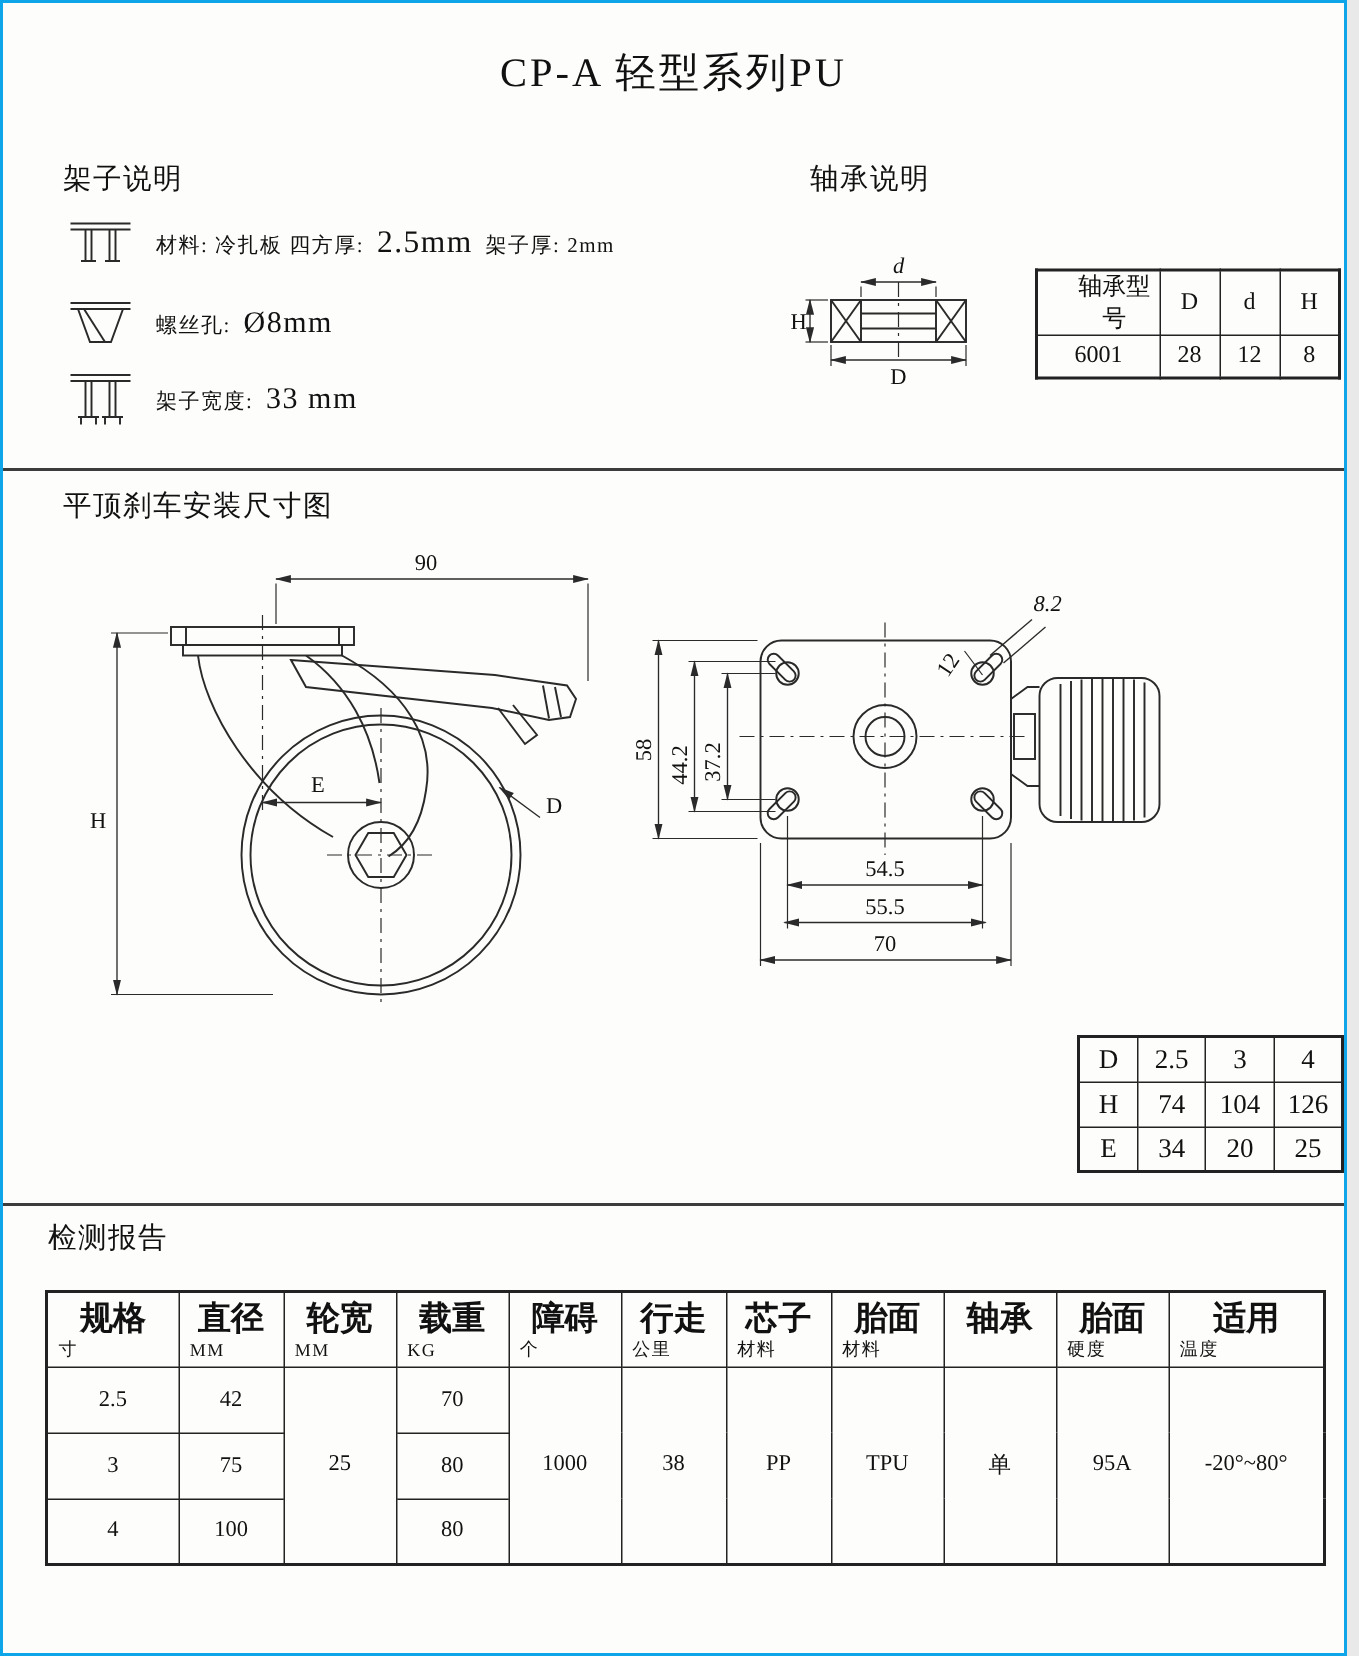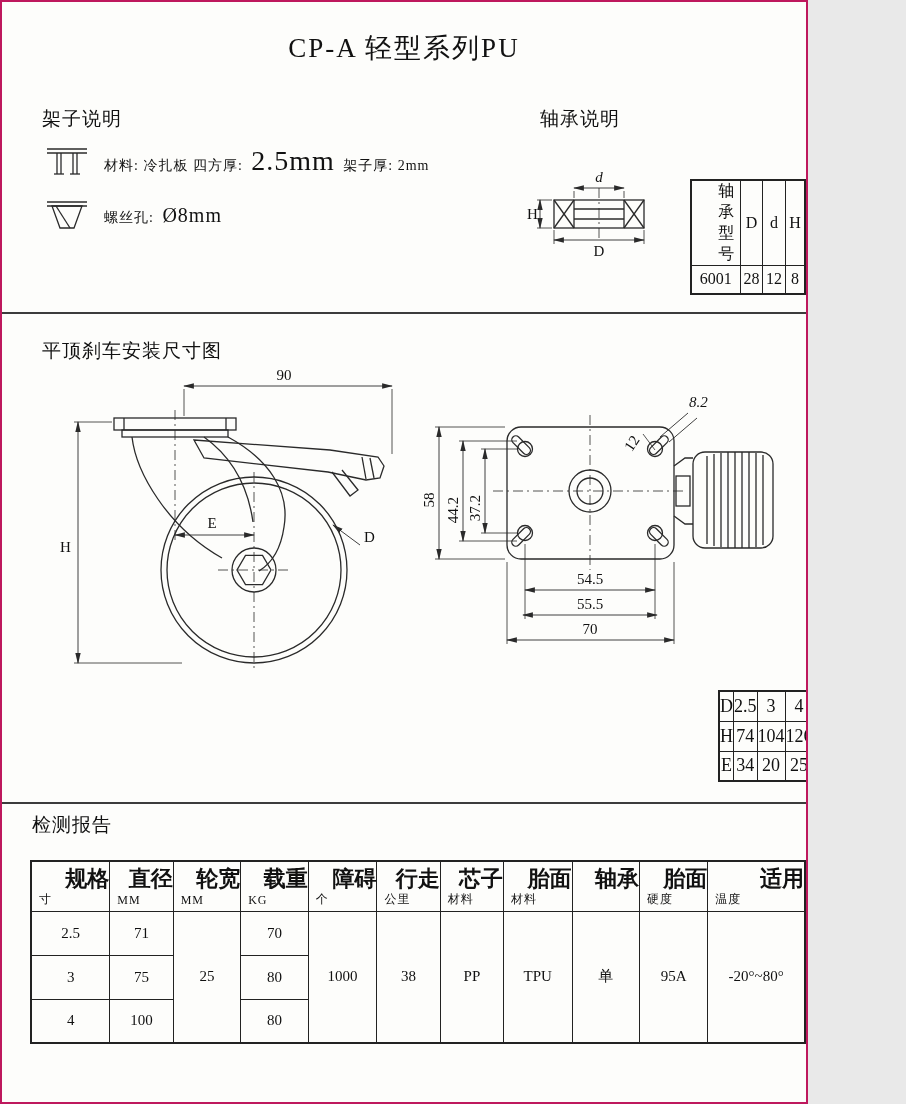--- a/index.html
+++ b/index.html
@@ -1,27 +1,27 @@
 <!DOCTYPE html>
 <html><head>
 <meta charset="utf-8">
 <style>
   * { margin:0; padding:0; box-sizing:border-box; }
   html,body { width:906px; height:1104px; }
   body { background:#e9e9e9; font-family:"Liberation Serif","DejaVu Serif",serif; color:#111; }
-  .sheet { position:relative; width:808px; height:1104px; background:#fdfdfb; border:2px solid #be185d; overflow:hidden; }
+  .sheet { position:relative; width:898px; height:1104px; background:#fdfdfb; border:2px solid #0ea5e9; overflow:hidden; }
   .abs { position:absolute; }
   .doc-title { position:absolute; top:28px; left:0; width:100%; text-align:center; font-size:27px; letter-spacing:2px; }
   .sec-title { position:absolute; font-size:19px; letter-spacing:1px; }
   .divider { position:absolute; left:0; width:100%; height:0; border-top:2px solid #3c3c3c; }
   .d1 { top:310px; } .d2 { top:800px; }
 
   .spec-row { position:absolute; display:flex; align-items:center; gap:14px; }
   .spec-text { font-size:14px; letter-spacing:1px; }
-  .spec-text .big { font-size:28px; margin:0 4px; }
+  .spec-text .big { font-size:21px; margin:0 4px; }
   .spec-text .mid { font-size:20px; margin-left:4px; }
 
   
   .tech line, .tech path, .tech rect, .tech circle { stroke:#2a2a2a; fill:none; stroke-width:1.3; }
   .tech .dim line { stroke-width:0.9; }
   .tech .dim .ext { stroke-width:0.8; }
   .tech .cline line { stroke-dasharray:10 4 2 4; stroke-width:0.8; }
   .tech text { stroke:none; fill:#111; font-size:15px; font-family:"Liberation Serif","DejaVu Serif",serif; }
   .tech marker path { fill:#2a2a2a; stroke:none; }
 
@@ -30,21 +30,21 @@
 
   .bearing-table { position:absolute; left:688px; top:177px; border:2px solid #222; }
   .bearing-table td { height:28px; font-size:16px; }
   .bearing-table .c0 { width:82px;padding-left:21px; } .bearing-table .cs { width:40px; }
 
   .dhe-table { position:absolute; left:716px; top:688px; border:2px solid #222; }
   .dhe-table td { height:30px; font-size:18px; }
   .dhe-table .c0 { width:40px; } .dhe-table .cv { width:46px; }
 
   .report-table { position:absolute; left:28px; top:858px; table-layout:fixed; border:2.5px solid #222; }
-  .report-table th { height:50px; font-size:22px; font-weight:bold; position:relative; padding-bottom:14px;text-align:right; }
+  .report-table th { height:50px; font-size:22px; font-weight:bold; position:relative; padding-bottom:14px; }
   .report-table th .sub { position:absolute; left:7px; bottom:3px; font-size:12px; font-weight:normal; letter-spacing:1px; }
   .report-table td { height:44px; font-size:15px; }
 </style>
 </head>
 <body>
 
 <div class="sheet">
 
   <div class="doc-title">CP-A  轻型系列PU</div>
 
@@ -77,20 +77,40 @@
         <line x1="3" y1="8" x2="43" y2="8"></line>
       <path d="M8,8 L38,8 L30,30 L16,30 Z"></path>
         <line x1="12" y1="8" x2="26" y2="30"></line>
     </svg>
     <span class="spec-text">
       <span>螺丝孔:</span>
       <span class="mid">Ø8mm</span>
     </span>
   </div>
 
+  <div class="spec-row" style="left:42px; top:244px;">
+    <svg class="tech" width="46" height="40" viewBox="0 0 46 40">
+      <line x1="3" y1="4" x2="43" y2="4"></line>
+        <line x1="3" y1="8" x2="43" y2="8"></line>
+      <line x1="13" y1="8" x2="13" y2="32"></line>
+        <line x1="17" y1="8" x2="17" y2="32"></line>
+      <line x1="29" y1="8" x2="29" y2="32"></line>
+        <line x1="33" y1="8" x2="33" y2="32"></line>
+      <line x1="8" y1="32" x2="22" y2="32"></line>
+        <line x1="24" y1="32" x2="38" y2="32"></line>
+      <line x1="10" y1="32" x2="10" y2="37"></line>
+        <line x1="20" y1="32" x2="20" y2="37"></line>
+      <line x1="26" y1="32" x2="26" y2="37"></line>
+        <line x1="36" y1="32" x2="36" y2="37"></line>
+    </svg>
+    <span class="spec-text">
+      <span>架子宽度:</span>
+      <span class="mid">33 mm</span>
+    </span>
+  </div>
 
   <div class="sec-title" style="left:538px; top:104px;">轴承说明</div>
 
   <svg class="tech abs" style="left:522px; top:156px;" width="158" height="104" viewBox="0 0 158 104">
     <defs>
       <marker id="arrC" viewBox="0 0 12 8" refX="11" refY="4" markerWidth="12" markerHeight="8" orient="auto-start-reverse">
         <path d="M0,1 L12,4 L0,7 Z"></path>
       </marker>
     </defs>
     <g>
@@ -133,21 +153,21 @@
     </tr>
     <tr>
       <td>6001</td>
       <td>28</td>
       <td>12</td>
       <td>8</td>
     </tr>
   </tbody>
     </table>
 
-  <div class="sec-title" style="left:40px; top:336px;font-family:Liberation Serif, serif;">平顶刹车安装尺寸图</div>
+  <div class="sec-title" style="left:40px; top:322px;font-family:Liberation Serif, serif;">平顶刹车安装尺寸图</div>
 
   <svg class="tech abs" style="left:30px; top:360px;" width="392" height="318" viewBox="0 0 392 318">
     <defs>
       <marker id="arrA" viewBox="0 0 12 8" refX="11" refY="4" markerWidth="12" markerHeight="8" orient="auto-start-reverse">
         <path d="M0,1 L12,4 L0,7 Z"></path>
       </marker>
     </defs>
     <g>
       <rect x="82" y="56" width="122" height="12"></rect>
       <line x1="92" y1="56" x2="92" y2="68"></line>
@@ -314,21 +334,21 @@
         <th><span>芯子</span><span class="sub">材料</span></th>
         <th><span>胎面</span><span class="sub">材料</span></th>
         <th><span>轴承</span><span class="sub"></span></th>
         <th><span>胎面</span><span class="sub">硬度</span></th>
         <th><span>适用</span><span class="sub">温度</span></th>
       </tr>
     </thead>
     <tbody>
       <tr>
         <td>2.5</td>
-        <td>71</td>
+        <td>42</td>
         <td rowspan="3">25</td>
         <td>70</td>
         <td rowspan="3">1000</td>
         <td rowspan="3">38</td>
         <td rowspan="3">PP</td>
         <td rowspan="3">TPU</td>
         <td rowspan="3">单</td>
         <td rowspan="3">95A</td>
         <td rowspan="3">-20°~80°</td>
       </tr>

